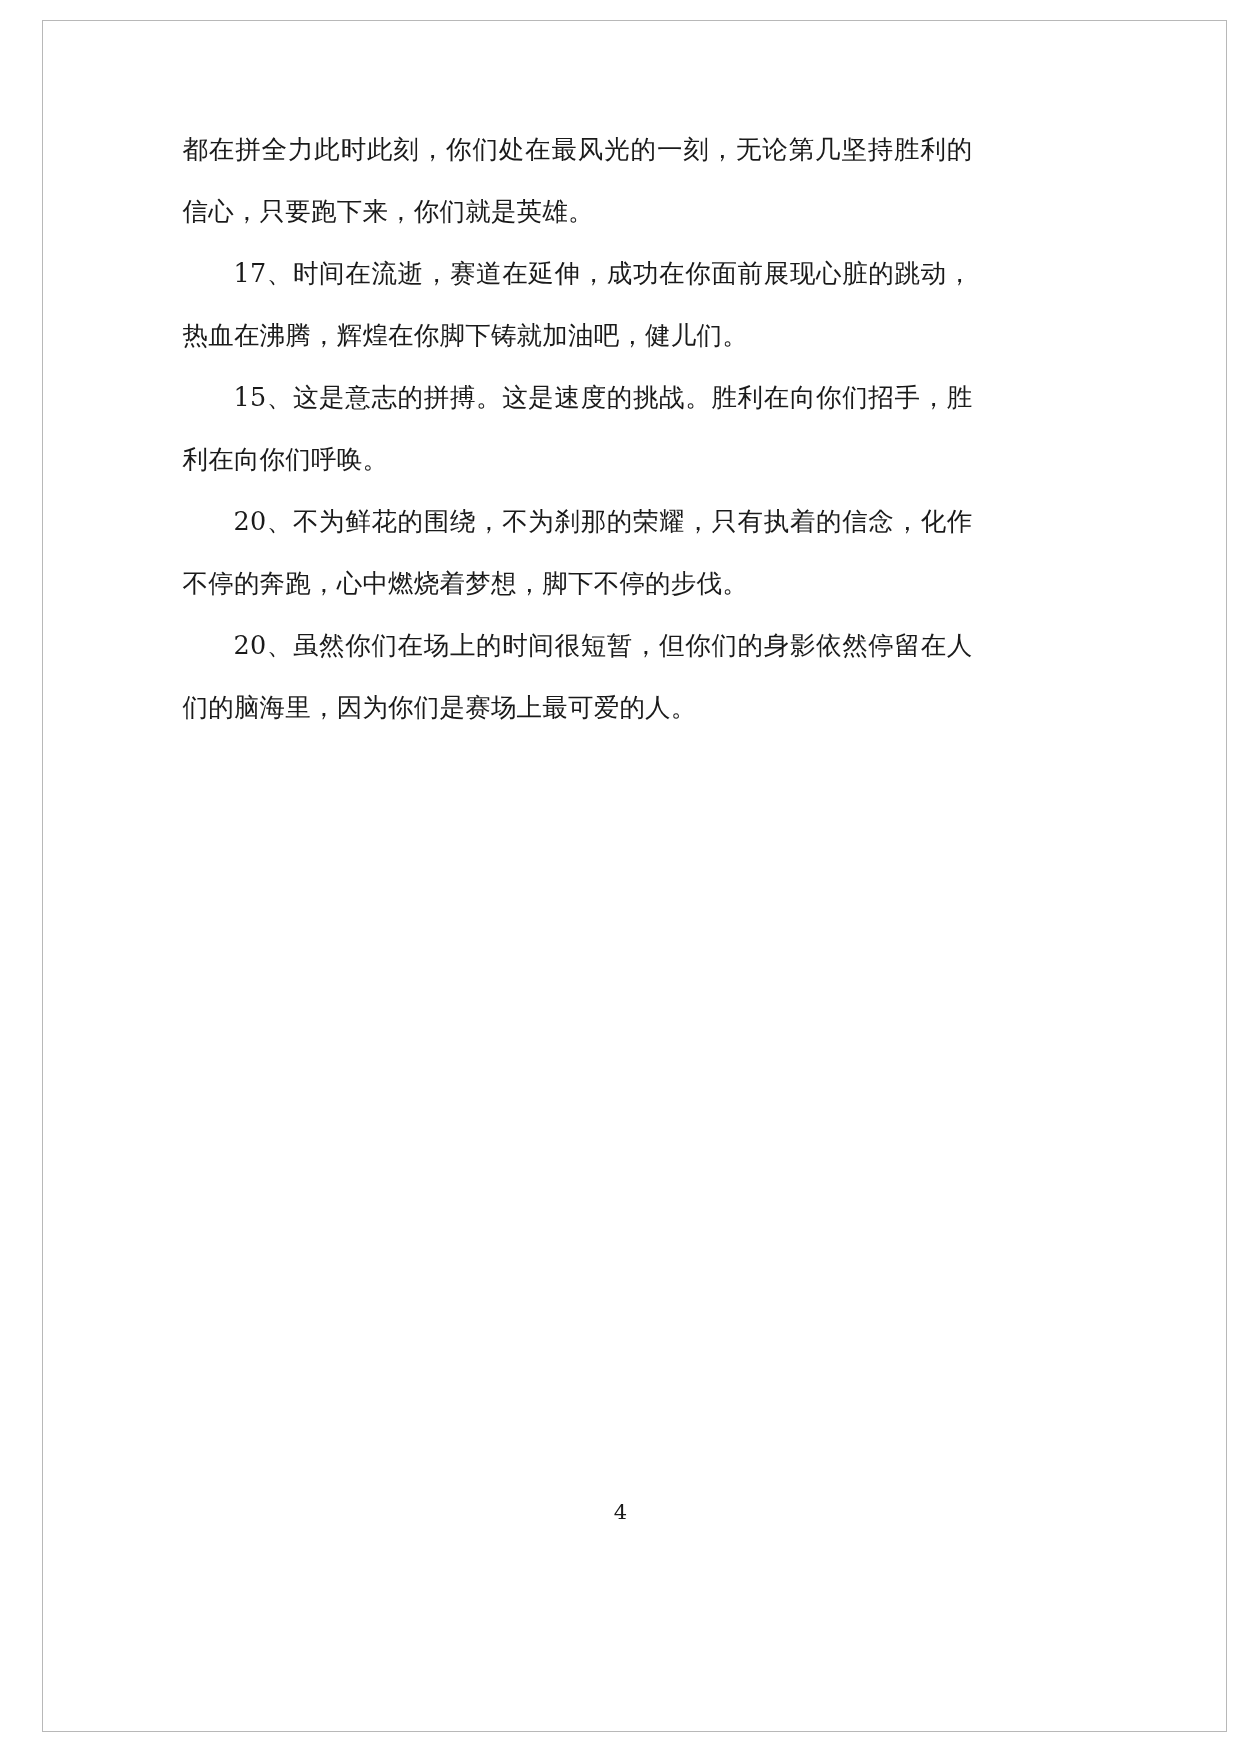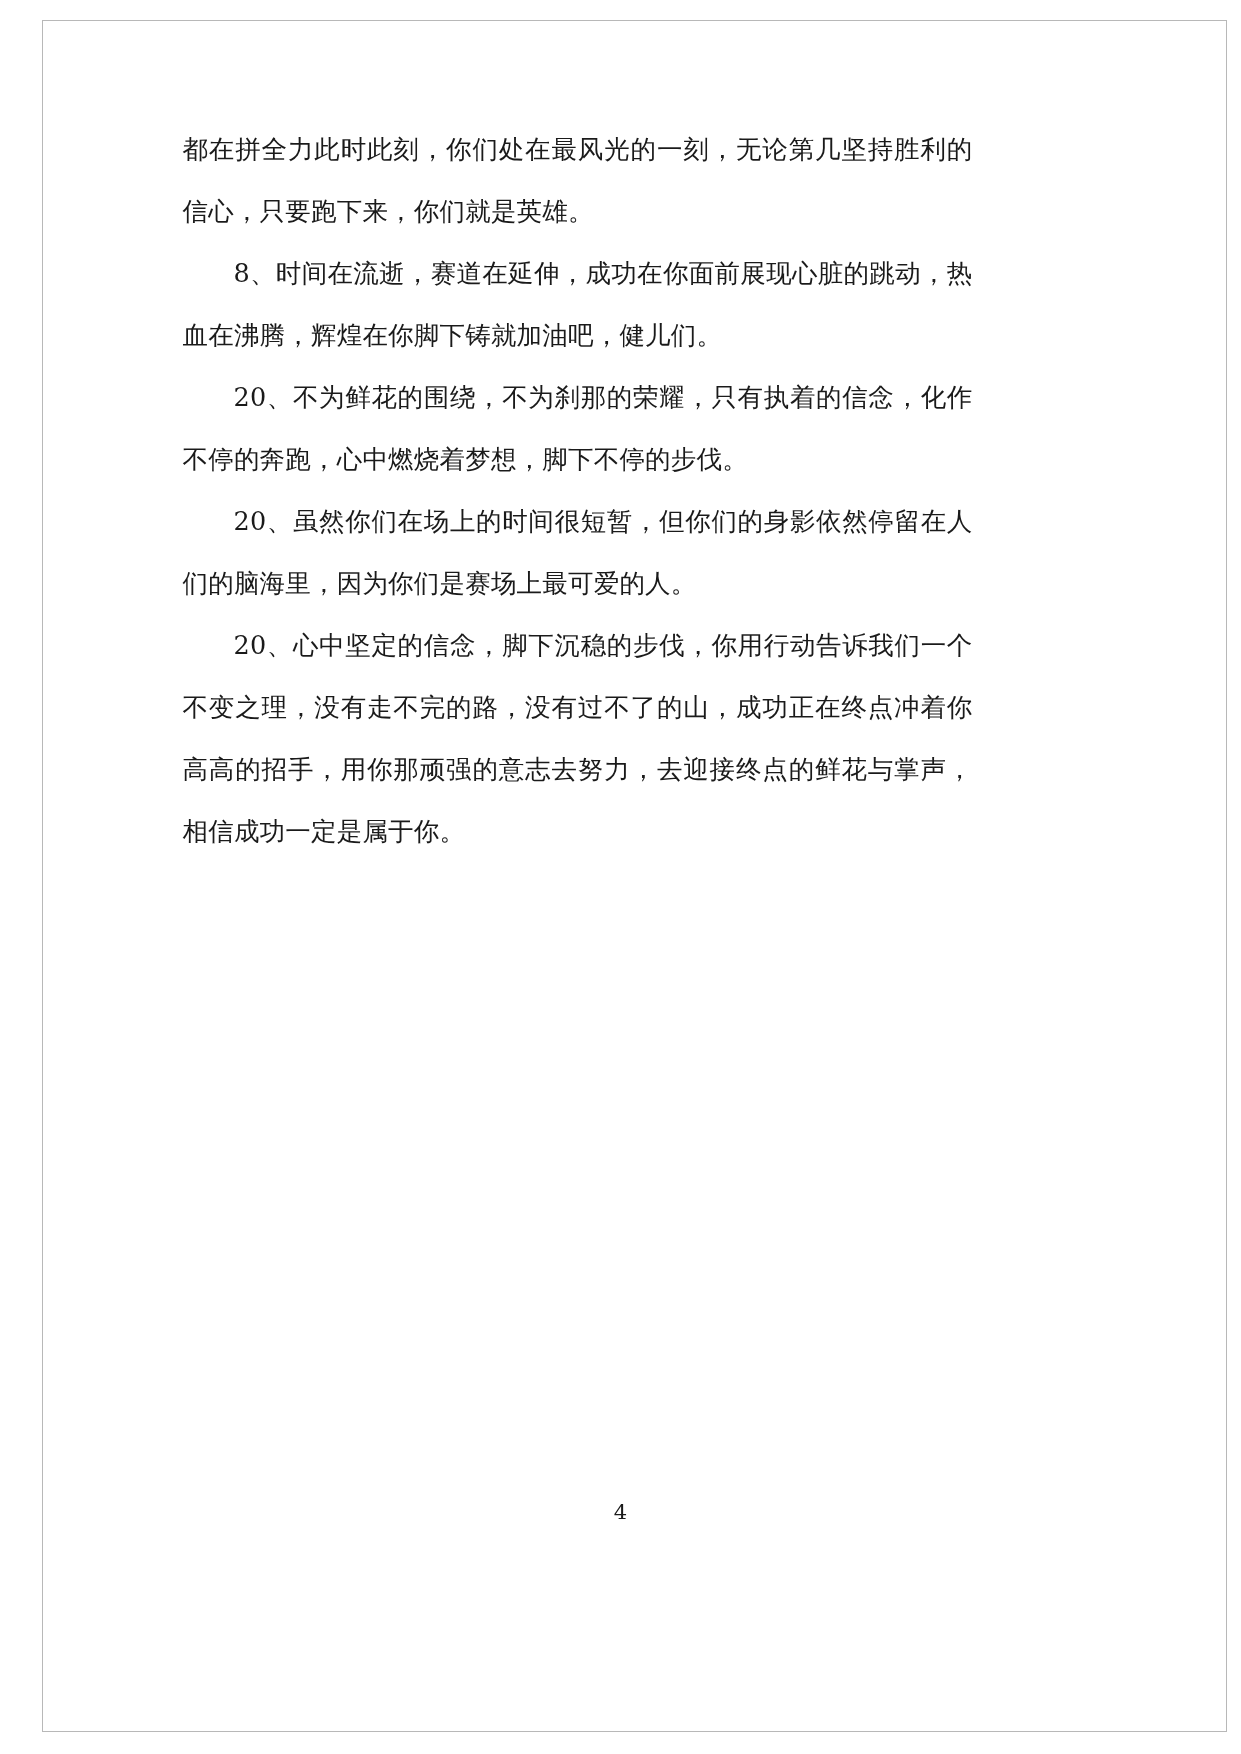--- a/index.html
+++ b/index.html
@@ -58,20 +58,20 @@
   }
 </style>
 </head>
 <body>
 
 <div class="page">
   <div class="page-border"></div>
 
   <div class="content">
     <p class="para">都在拼全力此时此刻，你们处在最风光的一刻，无论第几坚持胜利的信心，只要跑下来，你们就是英雄。</p>
-    <p class="para indent">8、时间在流逝，赛道在延伸，成功在你面前展现心脏的跳动，热血在沸腾，辉煌在你脚下铸就加油吧，健儿们。</p>
+    <p class="para indent">17、时间在流逝，赛道在延伸，成功在你面前展现心脏的跳动，热血在沸腾，辉煌在你脚下铸就加油吧，健儿们。</p>
+    <p class="para indent">15、这是意志的拼搏。这是速度的挑战。胜利在向你们招手，胜利在向你们呼唤。</p>
     <p class="para indent">20、不为鲜花的围绕，不为刹那的荣耀，只有执着的信念，化作不停的奔跑，心中燃烧着梦想，脚下不停的步伐。</p>
     <p class="para indent">20、虽然你们在场上的时间很短暂，但你们的身影依然停留在人们的脑海里，因为你们是赛场上最可爱的人。</p>
-    <p class="para indent">20、心中坚定的信念，脚下沉稳的步伐，你用行动告诉我们一个不变之理，没有走不完的路，没有过不了的山，成功正在终点冲着你高高的招手，用你那顽强的意志去努力，去迎接终点的鲜花与掌声，相信成功一定是属于你。</p>
   </div>
 
   <div class="page-number">4</div>
 </div>
 
 </body></html>

